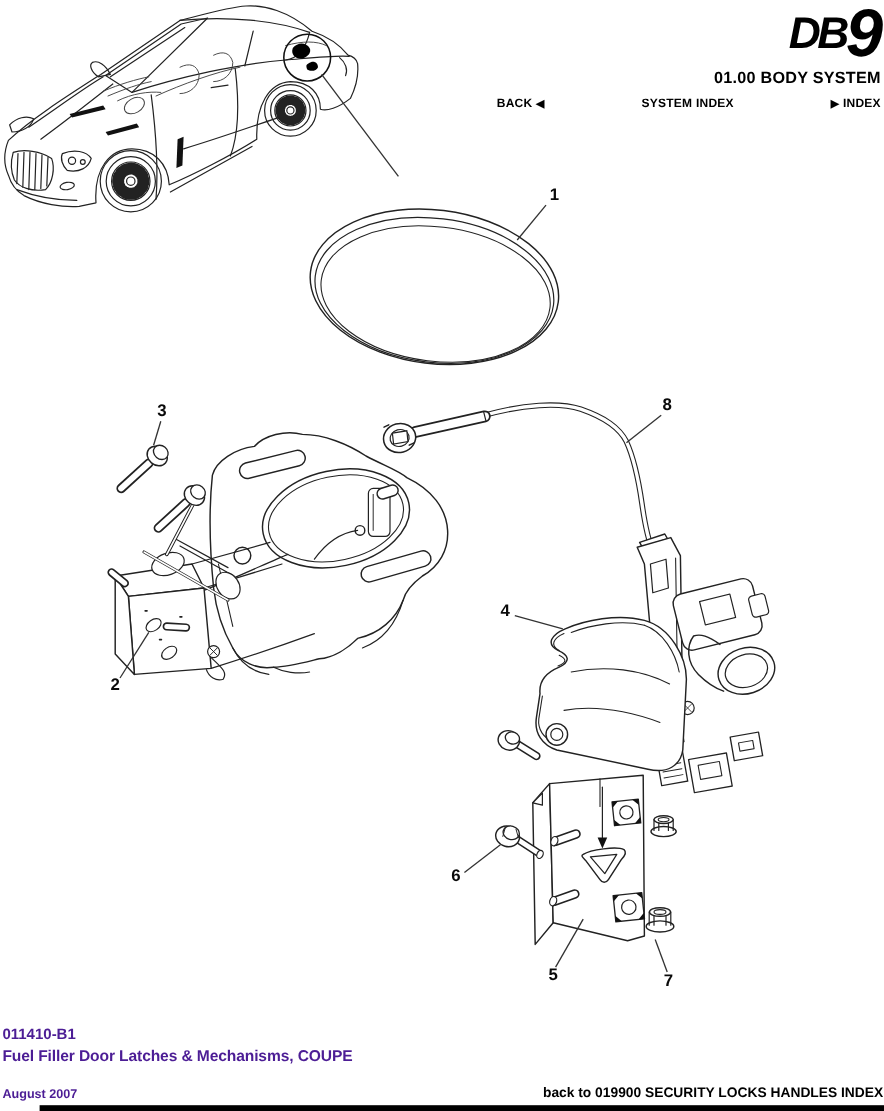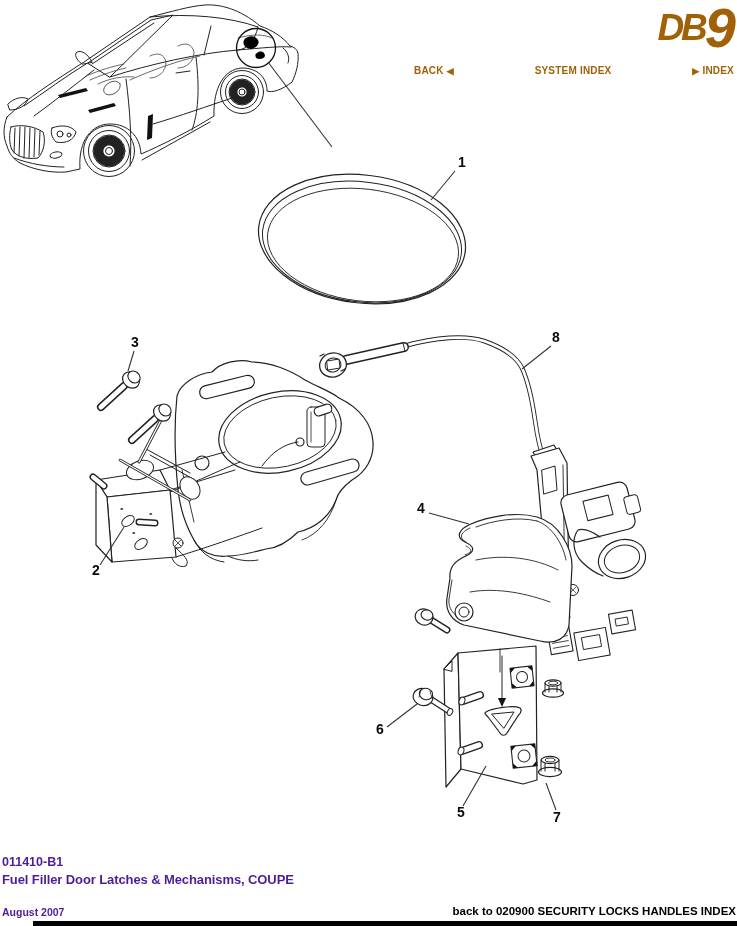--- a/index.html
+++ b/index.html
@@ -6,21 +6,21 @@
   .page{
     position:relative;
     width:737px;height:926px;
     background:#ffffff;
     font-family:"Liberation Sans", sans-serif;
     overflow:hidden;
   }
   
   .header{
     position:absolute;top:0;right:3px;width:320px;
-    text-align:right;color:#a16207;
+    text-align:right;color:#000000;
   }
   .logo{line-height:1;margin-top:0px;letter-spacing:-1px;}
   .logo .db{
     font-style:italic;font-weight:bold;font-size:37px;
     letter-spacing:-3px;
   }
   .logo .nine{
     font-style:italic;font-weight:bold;font-size:56px;
     letter-spacing:-2px;vertical-align:-7px;
   }
@@ -54,20 +54,21 @@
 </style>
 </head>
 <body>
 
 <div class="page">
 
   <div class="header">
     <div class="logo">
       <span class="db">DB</span><span class="nine">9</span>
     </div>
+    <div class="system-title">01.00 BODY SYSTEM</div>
     <div class="nav-row">
       <span class="nav-item"><span>BACK</span> <span class="tri">◀</span></span>
       <span class="nav-item">SYSTEM INDEX</span>
       <span class="nav-item"><span class="tri">▶</span> <span>INDEX</span></span>
     </div>
   </div>
 
   <svg class="diagram-svg" width="737" height="926" viewBox="0 0 737 926">
 
     <g stroke="#222" stroke-width="1" fill="none" stroke-linecap="round" stroke-linejoin="round">
@@ -375,16 +376,16 @@
       <text class="callout-num" x="557" y="822">7</text>
       <text class="callout-num" x="556" y="342">8</text>
     </g>
   </svg>
 
   <div class="footer-left">
     <div class="doc-number">011410-B1</div>
     <div class="doc-title">Fuel Filler Door Latches &amp; Mechanisms, COUPE</div>
     <div class="doc-date">August 2007</div>
   </div>
-  <div class="footer-link">back to 020900 SECURITY LOCKS HANDLES INDEX</div>
+  <div class="footer-link">back to 019900 SECURITY LOCKS HANDLES INDEX</div>
   <div class="footer-rule"></div>
 
 </div>
 
 </body></html>

